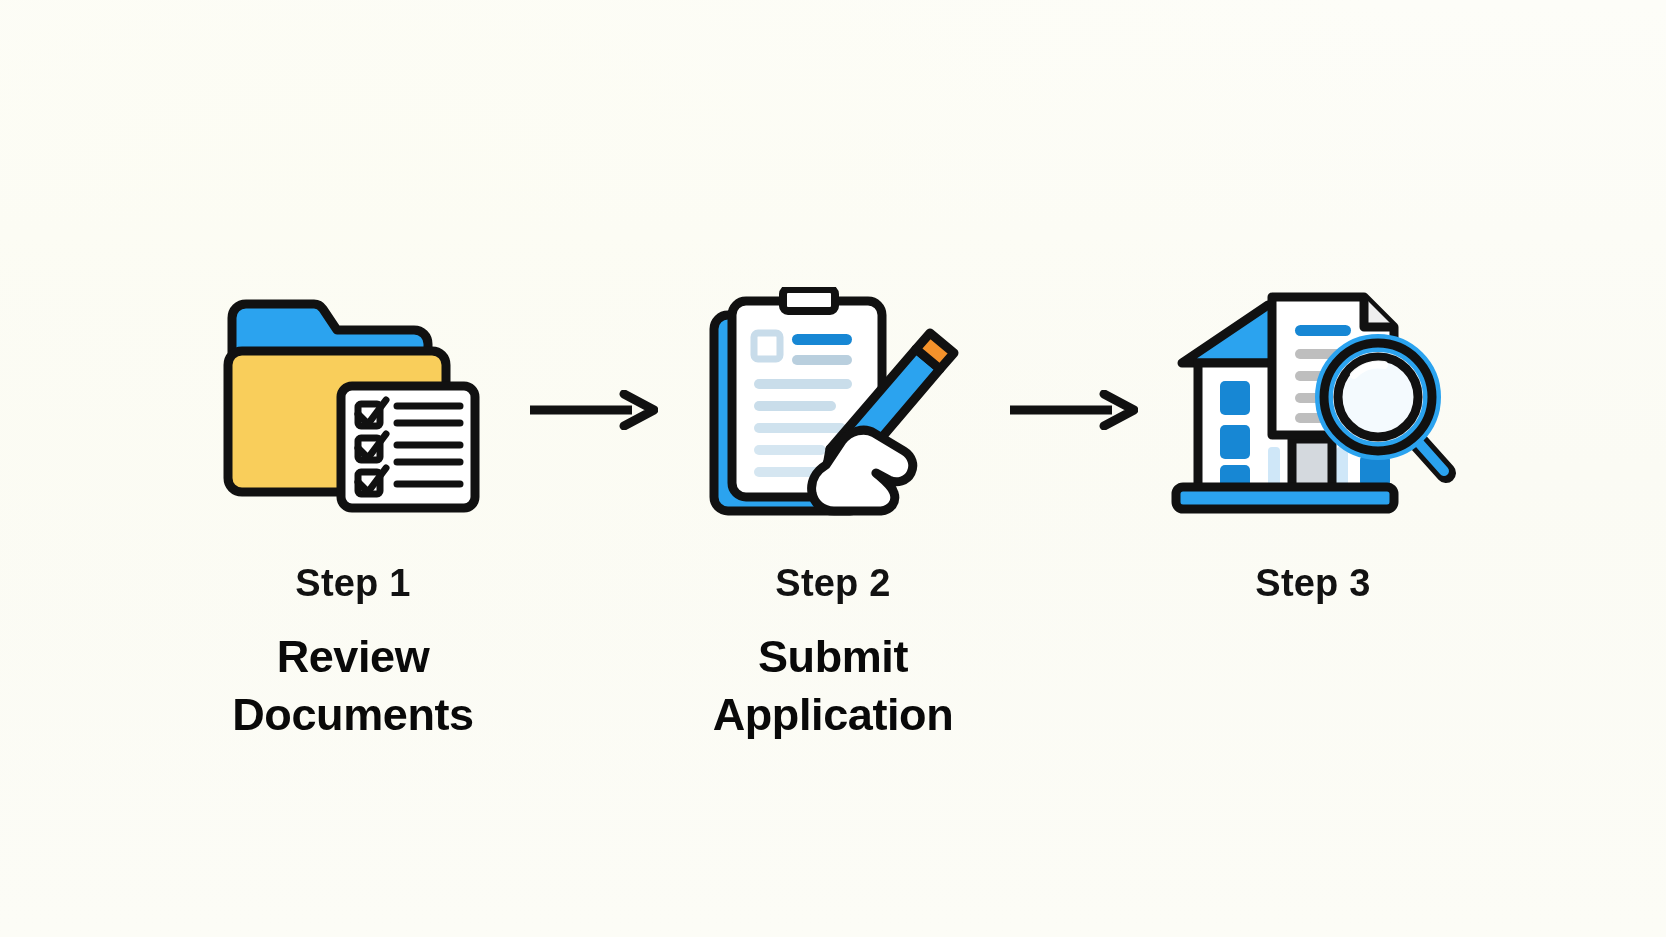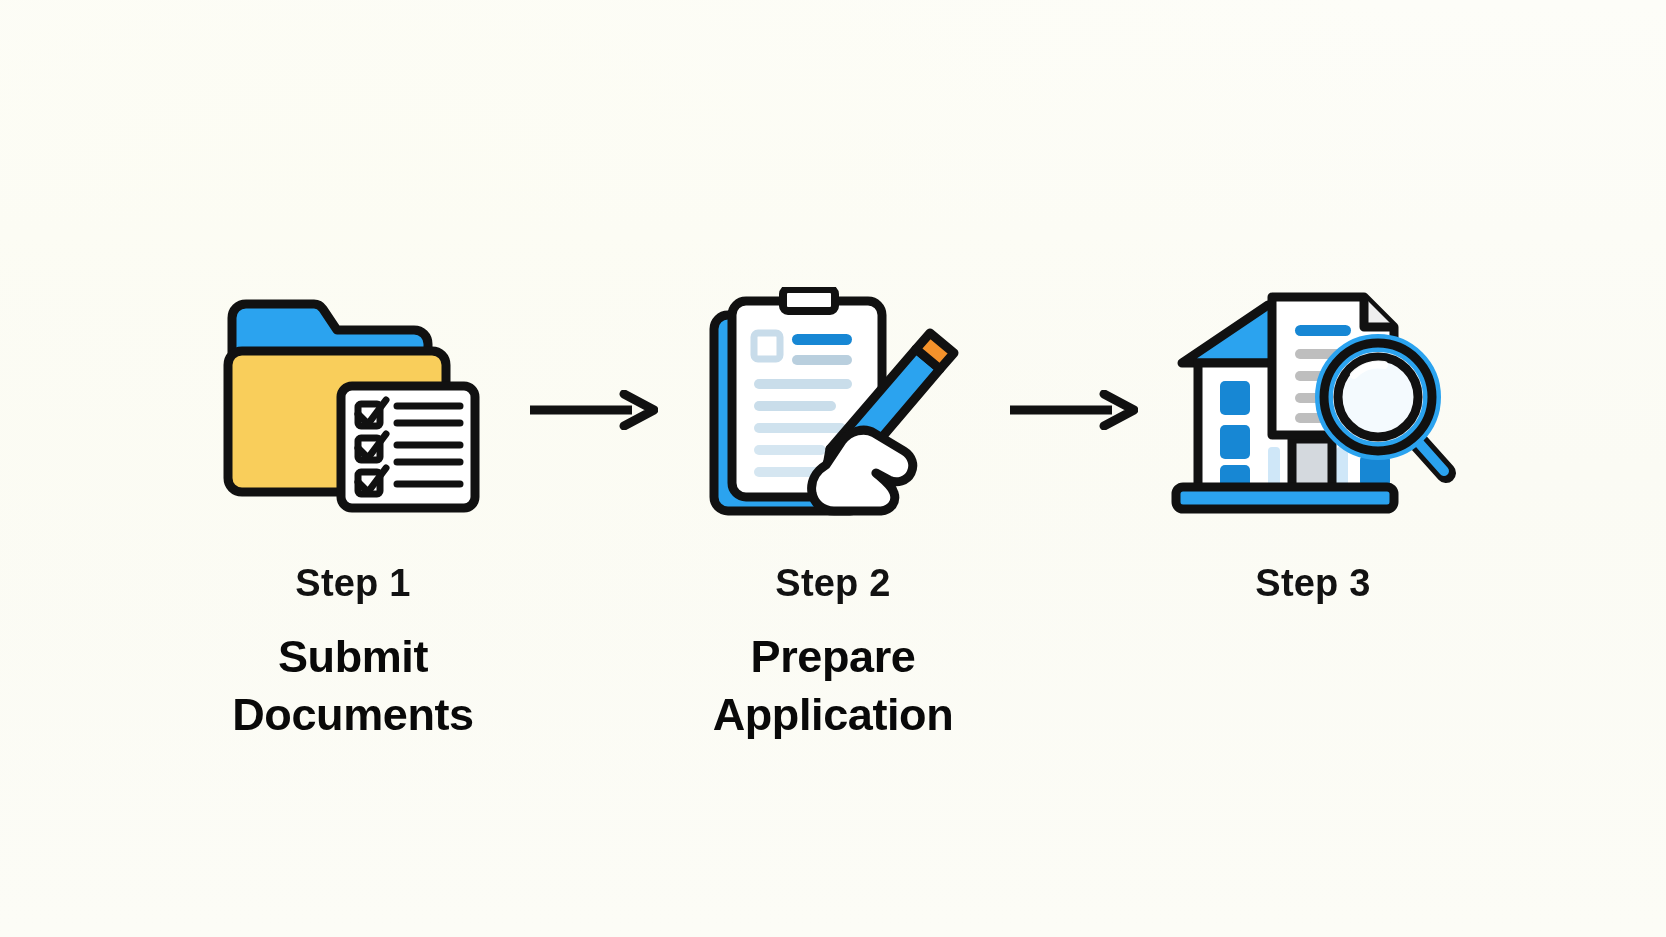--- a/index.html
+++ b/index.html
@@ -104,21 +104,21 @@
           <path d="M140 158 L150 168 L168 144" fill="none" stroke="#111111" stroke-width="7" stroke-linecap="round" stroke-linejoin="round"></path>
           <line x1="179" y1="155" x2="242" y2="155" stroke="#111111" stroke-width="7" stroke-linecap="round"></line>
           <line x1="179" y1="172" x2="242" y2="172" stroke="#111111" stroke-width="7" stroke-linecap="round"></line>
 
           <rect x="140" y="182" width="22" height="22" rx="3" fill="none" stroke="#111111" stroke-width="7"></rect>
           <path d="M140 192 L150 202 L168 178" fill="none" stroke="#111111" stroke-width="7" stroke-linecap="round" stroke-linejoin="round"></path>
           <line x1="179" y1="194" x2="242" y2="194" stroke="#111111" stroke-width="7" stroke-linecap="round"></line>
         </svg>
       </div>
       <div class="step-num"><span>Step</span> <span class="numeral">1</span></div>
-      <div class="step-title">Submit
+      <div class="step-title">Review
 Documents</div>
     </div>
 
     <div class="arrow">
       <svg width="130" height="40" viewBox="0 0 130 40">
         <line x1="2" y1="20" x2="104" y2="20" stroke="#111111" stroke-width="9" stroke-linecap="butt"></line>
         <path d="M96 4 L126 20 L96 36" fill="none" stroke="#111111" stroke-width="9" stroke-linecap="round" stroke-linejoin="round"></path>
       </svg>
     </div>
 
@@ -146,21 +146,21 @@
           <path d="M132 162 L157 182 L127 190 Z" fill="#FFFFFF" stroke="#111111" stroke-width="9" stroke-linejoin="round"></path>
 
           <path d="M218 62 L232 46 L256 66 L242 82 Z" fill="#F5922B" stroke="#111111" stroke-width="9" stroke-linejoin="round"></path>
 
           <path d="M144 154 C152 144 166 140 176 146 L206 164 C214 169 217 178 213 186 C209 194 199 197 191 193 L178 186
                    C186 193 194 199 196 206 C199 215 193 223 183 224 L136 224 C124 224 116 216 114 206
                    C112 194 118 184 128 178 Z" fill="#FFFFFF" stroke="#111111" stroke-width="9" stroke-linejoin="round" stroke-linecap="round"></path>
         </svg>
       </div>
       <div class="step-num"><span>Step</span> <span class="numeral">2</span></div>
-      <div class="step-title">Prepare
+      <div class="step-title">Submit
 Application</div>
     </div>
 
     <div class="arrow">
       <svg width="130" height="40" viewBox="0 0 130 40">
         <line x1="2" y1="20" x2="104" y2="20" stroke="#111111" stroke-width="9" stroke-linecap="butt"></line>
         <path d="M96 4 L126 20 L96 36" fill="none" stroke="#111111" stroke-width="9" stroke-linecap="round" stroke-linejoin="round"></path>
       </svg>
     </div>
 

